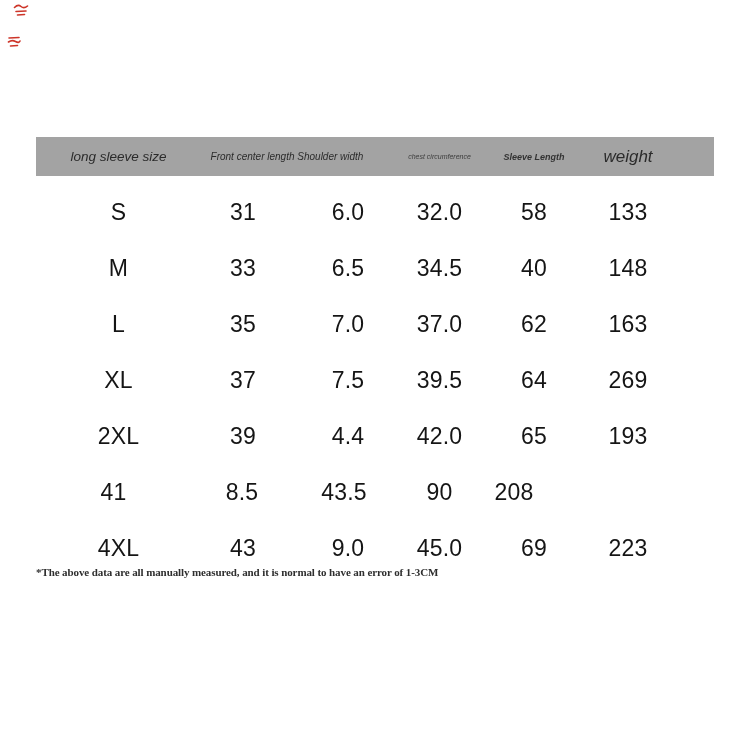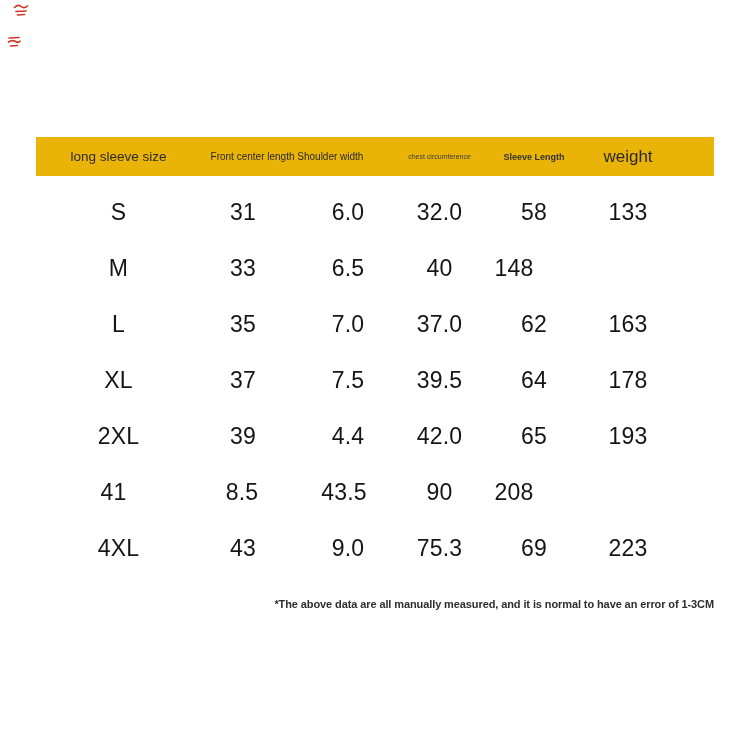--- a/index.html
+++ b/index.html
@@ -29,21 +29,22 @@
     top: 137px;
     width: 678px;
   }
   .grid-row {
     display: grid;
     grid-template-columns: 145px 114px 98px 93px 96px 132px;
     align-items: center;
   }
   .header-row {
     height: 39px;
-    background: #eab308;
+    background: #a3a3a3;
+    font-style: italic;
   }
   .cell {
     text-align: center;
     white-space: nowrap;
   }
   
   .c1 { padding-left: 20px; }
   .c2 { padding-left: 10px; }
   .c3 { padding-left: 8px; }
   .c6 { padding-right: 40px; }
@@ -63,27 +64,28 @@
   }
   .row .cell {
     font-size: 23px;
     color: #151515;
     letter-spacing: 0.2px;
   }
 
   .footnote {
     position: absolute;
     left: 36px;
-    top: 598px;
+    top: 566px;
     width: 678px;
-    text-align: right;
+    text-align: left;
     font-size: 11px;
     font-weight: 600;
     letter-spacing: -0.1px;
     color: #2e2e2e;
+    font-family: Liberation Serif, serif;
   }
 </style>
 </head>
 <body>
 
 <svg class="red-mark m1" width="16" height="14" viewBox="0 0 16 14">
   <g stroke="#cd3529" stroke-width="1.6" fill="none" stroke-linecap="round">
     <path d="M1.5 4.5 Q5 1 8 3.5 T14.5 3"></path>
     <path d="M3 8.5 L13 8"></path>
     <path d="M4.5 12 L11.5 11.5"></path>
@@ -111,58 +113,59 @@
         <div class="cell c2">31</div>
         <div class="cell c3">6.0</div>
         <div class="cell c4">32.0</div>
         <div class="cell c5">58</div>
         <div class="cell c6">133</div>
       </div>
       <div class="grid-row row">
         <div class="cell c1">M</div>
         <div class="cell c2">33</div>
         <div class="cell c3">6.5</div>
+        <div class="cell c4">34.5</div>
         <div class="cell c5">40</div>
         <div class="cell c6">148</div>
       </div>
       <div class="grid-row row">
         <div class="cell c1">L</div>
         <div class="cell c2">35</div>
         <div class="cell c3">7.0</div>
         <div class="cell c4">37.0</div>
         <div class="cell c5">62</div>
         <div class="cell c6">163</div>
       </div>
       <div class="grid-row row">
         <div class="cell c1">XL</div>
         <div class="cell c2">37</div>
         <div class="cell c3">7.5</div>
         <div class="cell c4">39.5</div>
         <div class="cell c5">64</div>
-        <div class="cell c6">178</div>
+        <div class="cell c6">269</div>
       </div>
       <div class="grid-row row">
         <div class="cell c1">2XL</div>
         <div class="cell c2">39</div>
         <div class="cell c3">4.4</div>
         <div class="cell c4">42.0</div>
         <div class="cell c5">65</div>
         <div class="cell c6">193</div>
       </div>
       <div class="grid-row row">
         <div class="cell c2">41</div>
         <div class="cell c3">8.5</div>
         <div class="cell c4">43.5</div>
         <div class="cell c5">90</div>
         <div class="cell c6">208</div>
       </div>
       <div class="grid-row row">
         <div class="cell c1">4XL</div>
         <div class="cell c2">43</div>
         <div class="cell c3">9.0</div>
-        <div class="cell c4">75.3</div>
+        <div class="cell c4">45.0</div>
         <div class="cell c5">69</div>
         <div class="cell c6">223</div>
       </div>
     </div>
 </div>
 
 <div class="footnote">*The above data are all manually measured, and it is normal to have an error of 1-3CM</div>
 
 </body></html>

